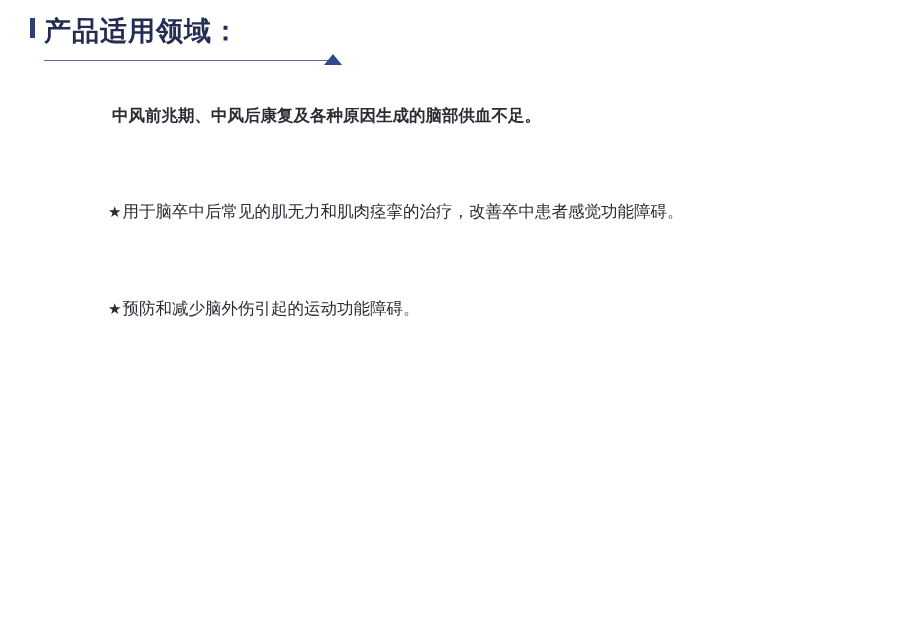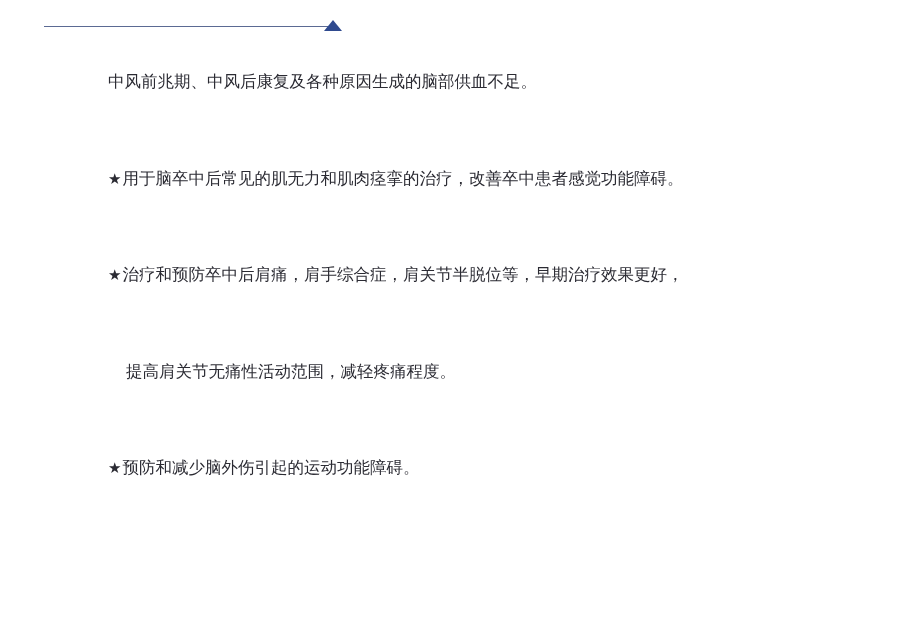--- a/index.html
+++ b/index.html
@@ -73,57 +73,52 @@
   .block {
     padding-left: 36px;
   }
   .line-txt {
     font-size: 16.5px;
     line-height: 1.95;
     color: #2b2b33;
     white-space: pre;
   }
   .line-txt.bold {
-    font-weight: normal;
+    font-weight: bold;
   }
   .line-txt.indent {
     padding-left: 18px;
   }
   .star {
     color: #2b2b33;
     font-size: 15px;
     margin-right: 1px;
   }
 </style>
 </head>
 <body>
 
 <div class="page">
 
   <div class="section">
     <div class="section-head">
       <span class="bar"></span>
+      <span class="title">产品适用领域：</span>
     </div>
     <div class="head-rule">
       <span class="line"></span>
       <span class="tri"></span>
     </div>
 
     <div class="block">
       <div class="line-txt bold">
         <span>中风前兆期、中风后康复及各种原因生成的脑部供血不足。</span>
       </div>
       <div class="line-txt">
         <span class="star">★</span><span>用于脑卒中后常见的肌无力和肌肉痉挛的治疗，改善卒中患者感觉功能障碍。</span>
       </div>
       <div class="line-txt">
-        <span class="star">★</span><span>治疗和预防卒中后肩痛，肩手综合症，肩关节半脱位等，早期治疗效果更好，</span>
-      </div>
-      <div class="line-txt indent">
-        <span>提高肩关节无痛性活动范围，减轻疼痛程度。</span>
-      </div>
-      <div class="line-txt">
         <span class="star">★</span><span>预防和减少脑外伤引起的运动功能障碍。</span>
       </div>
     </div>
   </div>
 
 </div>
 
 </body></html>

